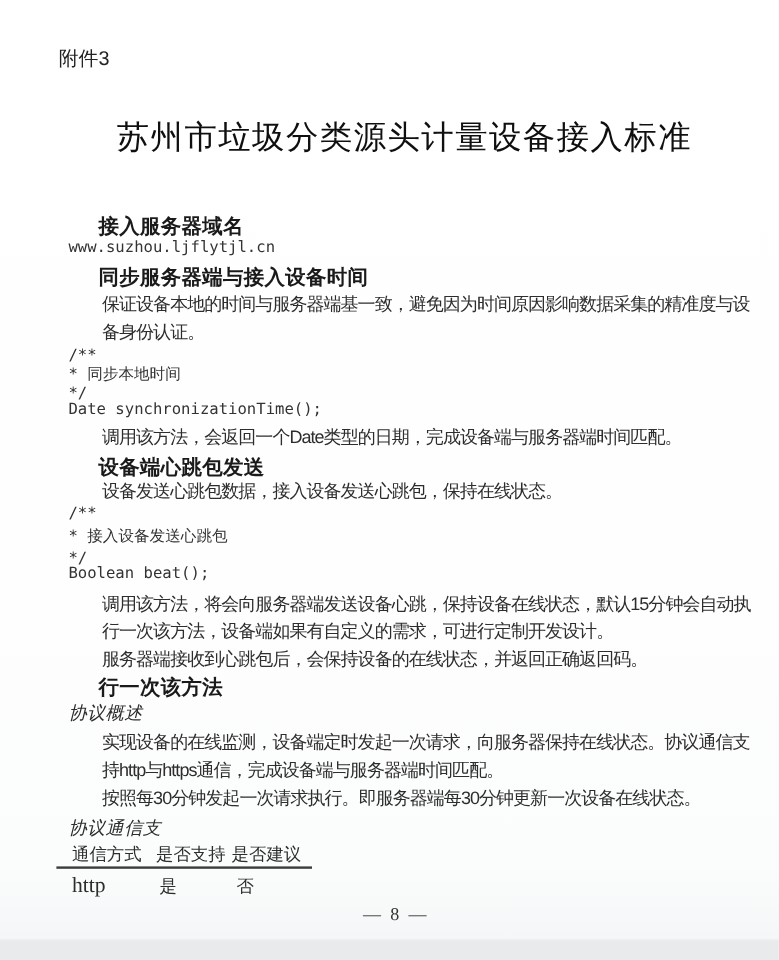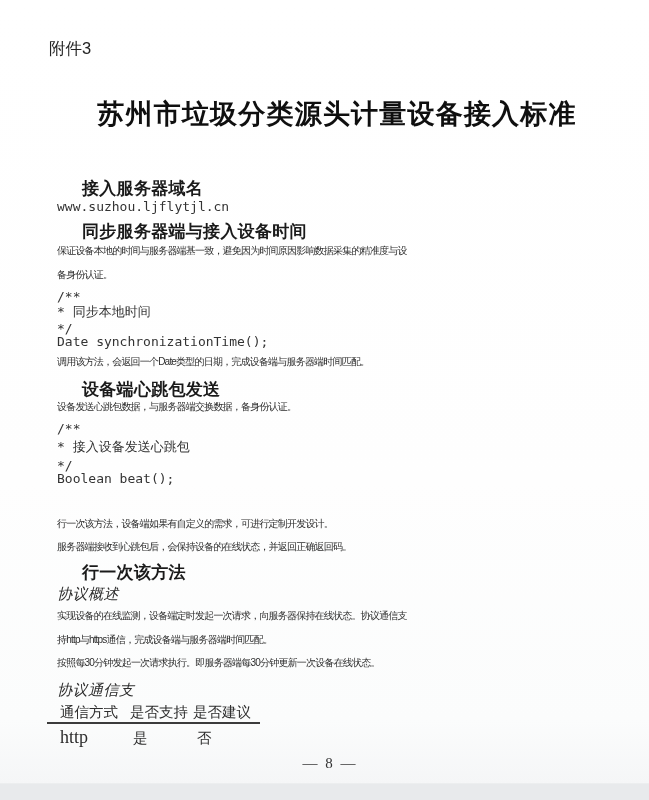--- a/index.html
+++ b/index.html
@@ -7,25 +7,25 @@
   .page {
     position:relative; width:649px; height:800px; margin:0 auto;
     background:linear-gradient(180deg,#ffffff 0%,#fefefe 60%,#fbfcfc 90%,#f5f6f7 98%);
     font-family:"Liberation Sans", sans-serif;
     color:#2b2b2b; overflow:hidden;
   }
   .abs { position:absolute; left:57px; white-space:nowrap; }
   .label { font-size:16.5px; color:#232323; left:49px; }
   .title {
     left:25px; width:624px; text-align:center; white-space:nowrap;
-    font-family:"Liberation Serif", serif; font-weight:bold;
+    font-family:"Liberation Serif", serif; font-weight:normal;
     font-size:27px; letter-spacing:1.2px; color:#0f0f0f;
   }
   .h { font-weight:bold; font-size:17px; letter-spacing:0.3px; color:#1a1a1a;margin-left:25px; }
-  .p { font-size:10px; letter-spacing:-0.8px; color:#2d2d2d; }
+  .p { font-size:15px; letter-spacing:-0.8px; color:#2d2d2d;margin-left:28px; }
   .code {
     font-family:"DejaVu Sans Mono","Liberation Mono",monospace;
     font-size:13px; color:#333333; letter-spacing:0;
   }
   .sub { font-style:italic; font-size:15px; color:#2d2d2d; letter-spacing:0.5px; }
   .th { position:absolute; font-size:14.5px; color:#2d2d2d; white-space:nowrap; }
   .td { position:absolute; font-size:14.5px; color:#2d2d2d; white-space:nowrap; }
   .td-latin { font-family:"Liberation Serif", serif; font-size:18px; }
   .rule { position:absolute; background:#3c3c3c; height:2px; }
   .pagenum {
@@ -54,25 +54,26 @@
   <div class="abs p" style="top:244px">保证设备本地的时间与服务器端基一致，避免因为时间原因影响数据采集的精准度与设</div>
   <div class="abs p" style="top:268px">备身份认证。</div>
 
   <div class="abs code" style="top:289px">/**</div>
   <div class="abs code" style="top:303px">* 同步本地时间</div>
   <div class="abs code" style="top:321px">*/</div>
   <div class="abs code" style="top:334px">Date synchronizationTime();</div>
   <div class="abs p" style="top:355px">调用该方法，会返回一个Date类型的日期，完成设备端与服务器端时间匹配。</div>
 
   <div class="abs h" style="top:378px">设备端心跳包发送</div>
-  <div class="abs p" style="top:400px">设备发送心跳包数据，与服务器端交换数据，备身份认证。</div>
+  <div class="abs p" style="top:400px">设备发送心跳包数据，接入设备发送心跳包，保持在线状态。</div>
   <div class="abs code" style="top:421px">/**</div>
   <div class="abs code" style="top:438px">* 接入设备发送心跳包</div>
   <div class="abs code" style="top:458px">*/</div>
   <div class="abs code" style="top:471px">Boolean beat();</div>
+  <div class="abs p" style="top:494px">调用该方法，将会向服务器端发送设备心跳，保持设备在线状态，默认15分钟会自动执</div>
   <div class="abs p" style="top:540px">服务器端接收到心跳包后，会保持设备的在线状态，并返回正确返回码。</div>
   <div class="abs p" style="top:517px">行一次该方法，设备端如果有自定义的需求，可进行定制开发设计。</div>
 
   <div class="abs h" style="top:561px">行一次该方法</div>
   <div class="abs sub" style="top:585px">协议概述</div>
   <div class="abs p" style="top:609px">实现设备的在线监测，设备端定时发起一次请求，向服务器保持在线状态。协议通信支</div>
   <div class="abs p" style="top:633px">持http与https通信，完成设备端与服务器端时间匹配。</div>
   <div class="abs p" style="top:656px">按照每30分钟发起一次请求执行。即服务器端每30分钟更新一次设备在线状态。</div>
   <div class="abs sub" style="top:681px">协议通信支</div>
 

